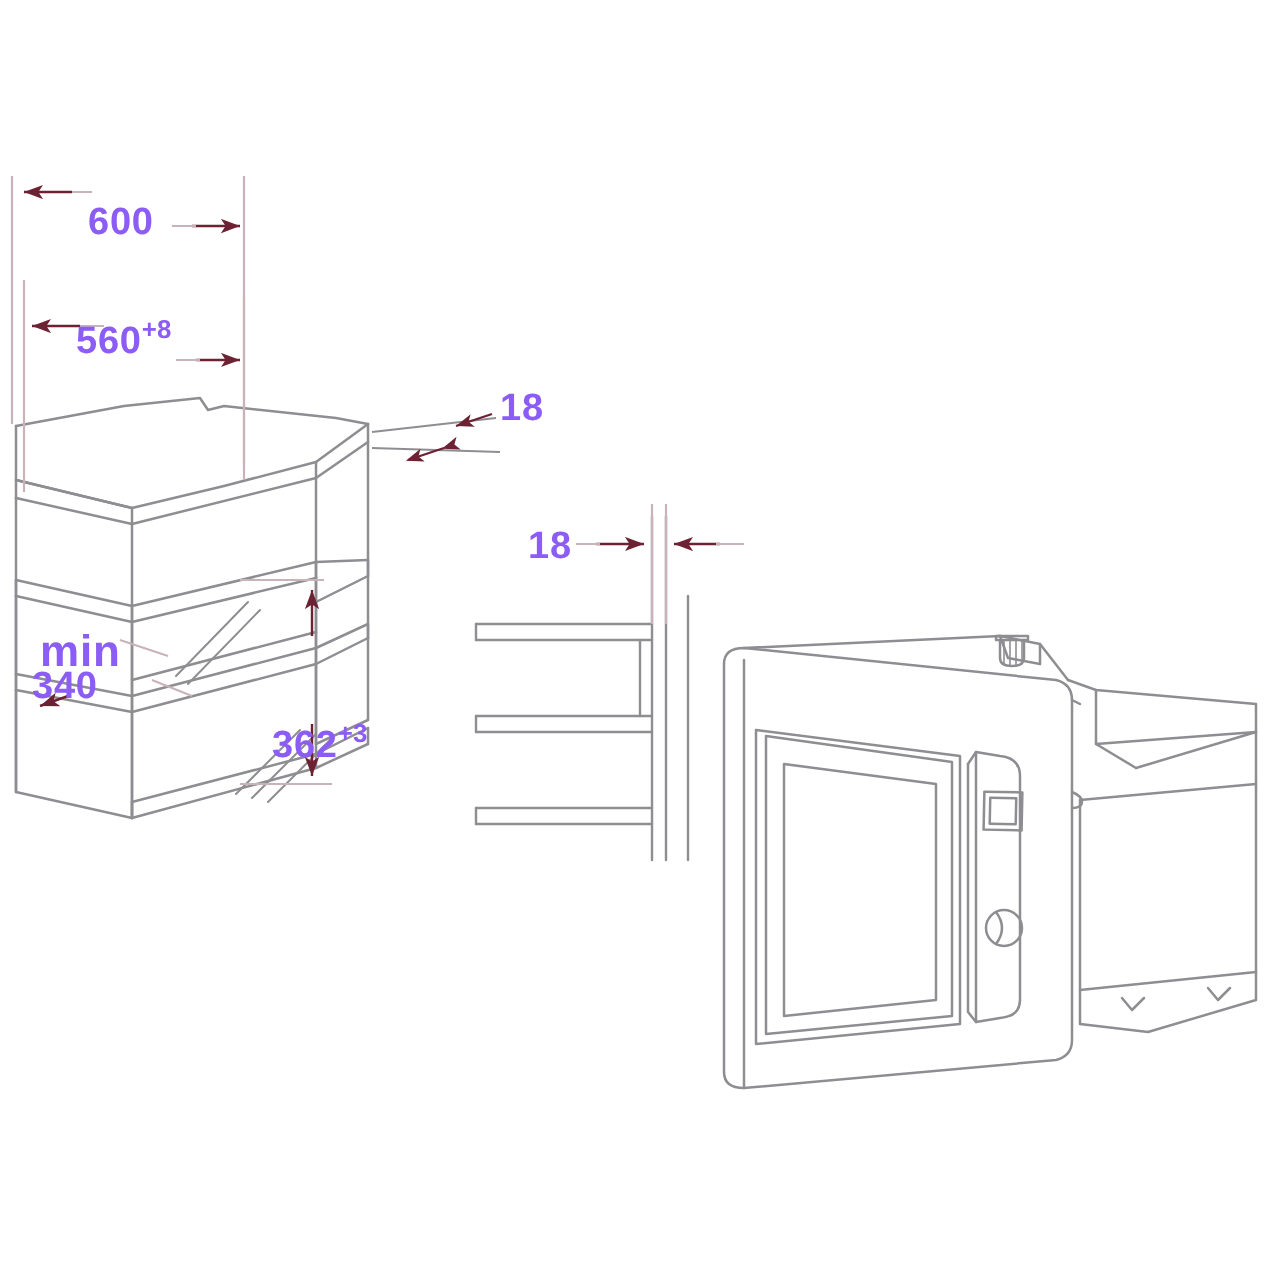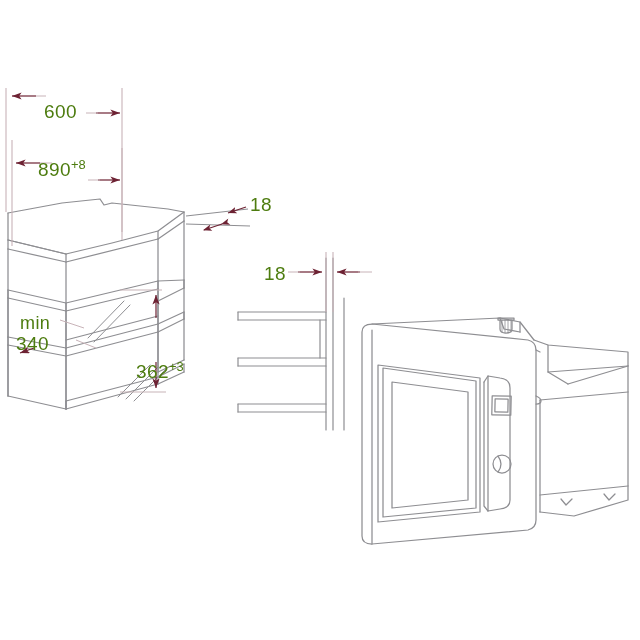--- a/index.html
+++ b/index.html
@@ -22,36 +22,36 @@
   #diagram-svg {
     position: absolute;
     left: 0;
     top: 0;
     width: 640px;
     height: 640px;
     display: block;
   }
   .dim-label {
     position: absolute;
-    color: #4d7c0f;
+    color: #8b5cf6;
     font-family: "Liberation Sans", sans-serif;
     font-size: 19px;
-    font-weight: 400;
+    font-weight: 700;
     letter-spacing: 0.4px;
     white-space: nowrap;
     line-height: 1.05;
     -webkit-font-smoothing: antialiased;
   }
   .dim-label sup {
     font-size: 0.68em;
     vertical-align: super;
     letter-spacing: 0;
   }
   .dim-label-min {
-    font-size: 18px;
+    font-size: 22px;
   }
   .lbl-600   { left: 44px;  top: 102px; }
   .lbl-560   { left: 38px;  top: 158px; }
   .lbl-18a   { left: 250px; top: 195px; }
   .lbl-18b   { left: 264px; top: 264px; }
   .lbl-min   { left: 20px;  top: 314px; }
   .lbl-340   { left: 16px;  top: 334px; }
   .lbl-362   { left: 136px; top: 360px; text-align: center; }
 </style>
 </head>
@@ -310,21 +310,21 @@
       <g>
         <path d="M536,350 L540,352"></path>
         <path d="M536,396 Q541,398 541,401 Q541,404 536,404"></path>
       </g>
     </g>
   </svg>
 
   <div class="dim-label lbl-600">600</div>
 
   <div class="dim-label lbl-560">
-    <span>890</span><sup>+8</sup>
+    <span>560</span><sup>+8</sup>
   </div>
 
   <div class="dim-label lbl-18a">18</div>
 
   <div class="dim-label lbl-18b">18</div>
 
   <div class="dim-label dim-label-min lbl-min">min</div>
 
   <div class="dim-label lbl-340">340</div>
 

